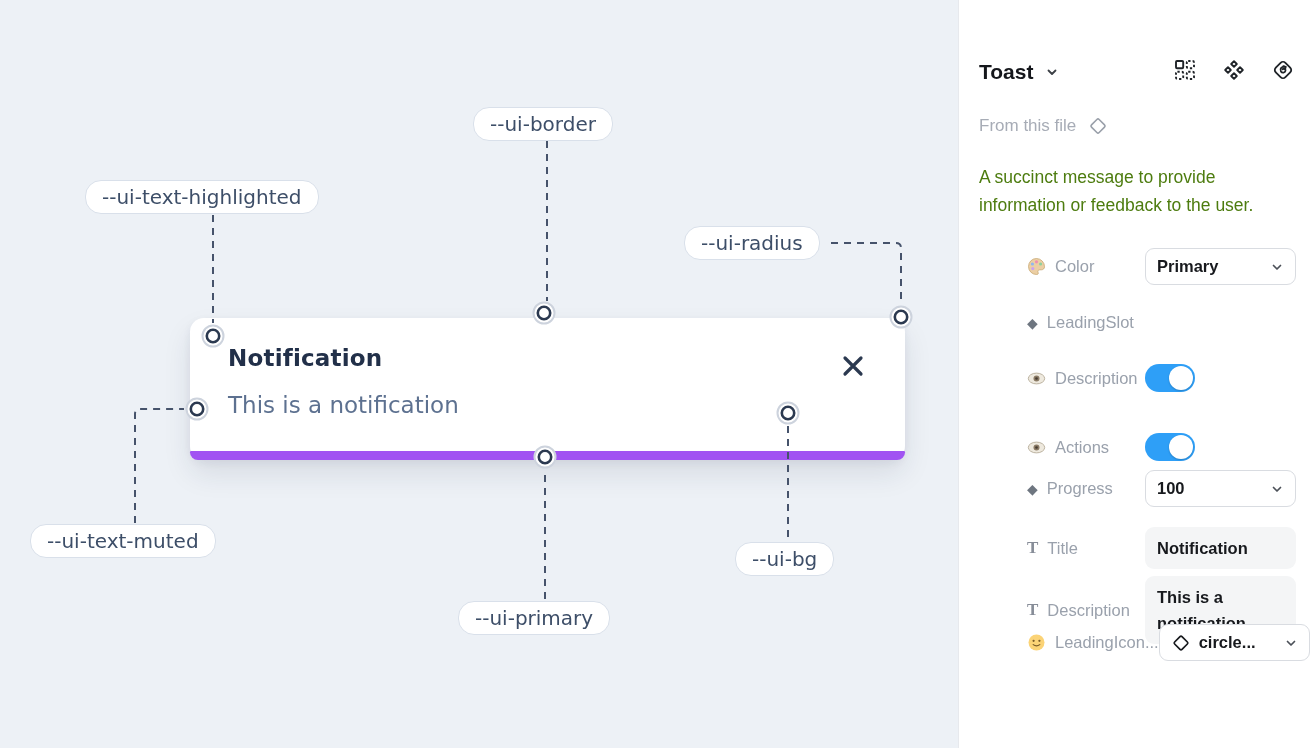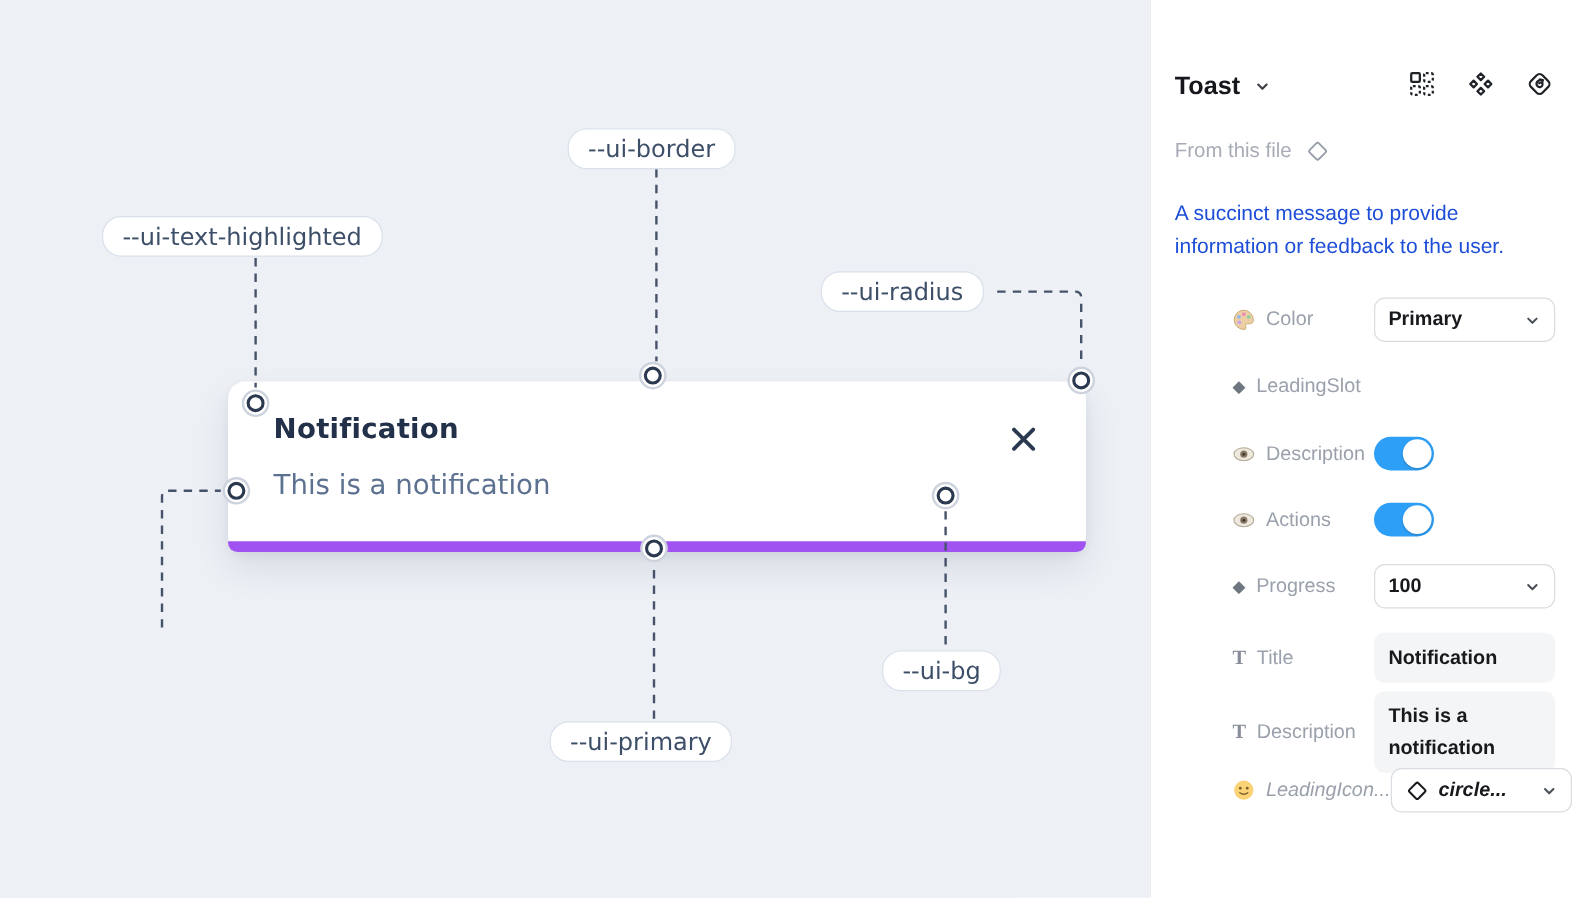--- a/index.html
+++ b/index.html
@@ -39,21 +39,21 @@
   .panel-title { font-size:21px; font-weight:700; color:#15171c; }
   .title-chevron { margin-left:12px; display:inline-flex; }
   .header-icons { position:absolute; right:0; top:1px; display:flex; gap:27px; }
   .icon-btn { background:none; border:none; padding:0; width:22px; height:22px; cursor:pointer;
               display:inline-flex; align-items:center; justify-content:center; }
 
   .source-row { position:absolute; left:20px; top:116px; display:flex; align-items:center; gap:12px;
                 font-size:17px; color:#a7acb6; }
 
   .panel-desc { position:absolute; left:20px; top:163px; width:310px;
-                font-size:17.5px; line-height:28px; color:#1d4ed8; }
+                font-size:17.5px; line-height:28px; color:#4d7c0f; }
 
   .prop-row { position:absolute; left:20px; right:16px; display:flex;
               align-items:center; justify-content:space-between; }
   .prop-label { display:flex; align-items:center; gap:9px; font-size:16.5px; color:#9aa1ac;margin-left:48px; }
   .prop-label .glyph-diamond { font-size:14px; color:#6e7680; font-family:"DejaVu Sans",sans-serif; }
   .prop-label .glyph-t { font-family:"Liberation Serif", serif; font-weight:700; font-size:17px; color:#878d98; }
   .control-col { width:151px; display:flex; }
 
   .select { width:151px; height:37px; background:#fff; border:1px solid #d9dce1; border-radius:9px;
             display:flex; align-items:center; padding:12px 11px; cursor:pointer; }
@@ -121,20 +121,21 @@
         <g>
           <circle cx="788" cy="413" r="10.5" fill="#fff" stroke="#cdd3dd" stroke-width="2"></circle>
           <circle cx="788" cy="413" r="6.2" fill="#fff" stroke="#2b3950" stroke-width="2.6"></circle>
         </g>
       </g>
     </svg>
 
     <div class="pill" style="left:473px; top:107px;">--ui-border</div>
     <div class="pill" style="left:85px; top:180px;">--ui-text-highlighted</div>
     <div class="pill" style="left:684px; top:226px;">--ui-radius</div>
+    <div class="pill" style="left:30px; top:524px;">--ui-text-muted</div>
     <div class="pill" style="left:458px; top:601px;">--ui-primary</div>
     <div class="pill" style="left:735px; top:542px;">--ui-bg</div>
   </div>
 
   <div class="panel">
 
     <div class="panel-header">
       <span class="panel-title">Toast</span>
       <span class="title-chevron">
         <svg width="14" height="14" viewBox="0 0 14 14">
@@ -212,21 +213,21 @@
           <circle cx="9.5" cy="9.5" r="3" fill="#8a7a65"></circle>
           <circle cx="9.5" cy="9.5" r="1.3" fill="#453b30"></circle>
         </svg>
         <span>Description</span>
       </span>
       <span class="control-col">
         <button class="toggle"></button>
       </span>
     </div>
 
-    <div class="prop-row" style="top:419px; height:28px;gap:12px;">
+    <div class="prop-row" style="top:433px; height:28px;gap:12px;">
       <span class="prop-label">
         <svg width="19" height="19" viewBox="0 0 19 19">
           <ellipse cx="9.5" cy="9.5" rx="8.2" ry="5.4" fill="#eee9de" stroke="#b5ab99" stroke-width=".9"></ellipse>
           <circle cx="9.5" cy="9.5" r="3" fill="#8a7a65"></circle>
           <circle cx="9.5" cy="9.5" r="1.3" fill="#453b30"></circle>
         </svg>
         <span>Actions</span>
       </span>
       <span class="control-col">
         <button class="toggle"></button>
@@ -261,21 +262,21 @@
     <div class="prop-row" style="top:576px; height:68px;">
       <span class="prop-label">
         <span class="glyph-t">T</span>
         <span>Description</span>
       </span>
       <span class="control-col">
         <div class="textfield">This is a notification</div>
       </span>
     </div>
 
-    <div class="prop-row" style="top:640px; height:37px;font-style:italic;">
+    <div class="prop-row" style="top:624px; height:37px;">
       <span class="prop-label">
         <svg width="19" height="19" viewBox="0 0 19 19">
           <circle cx="9.5" cy="9.5" r="8" fill="#fbd376"></circle>
           <circle cx="6.6" cy="7.8" r="1.1" fill="#7a5c28"></circle>
           <circle cx="12.4" cy="7.8" r="1.1" fill="#7a5c28"></circle>
           <path d="M6.2 11.6 q3.3 2.6 6.6 0" stroke="#7a5c28" stroke-width="1.2" fill="none" stroke-linecap="round"></path>
         </svg>
         <span>LeadingIcon...</span>
       </span>
       <span class="control-col">

